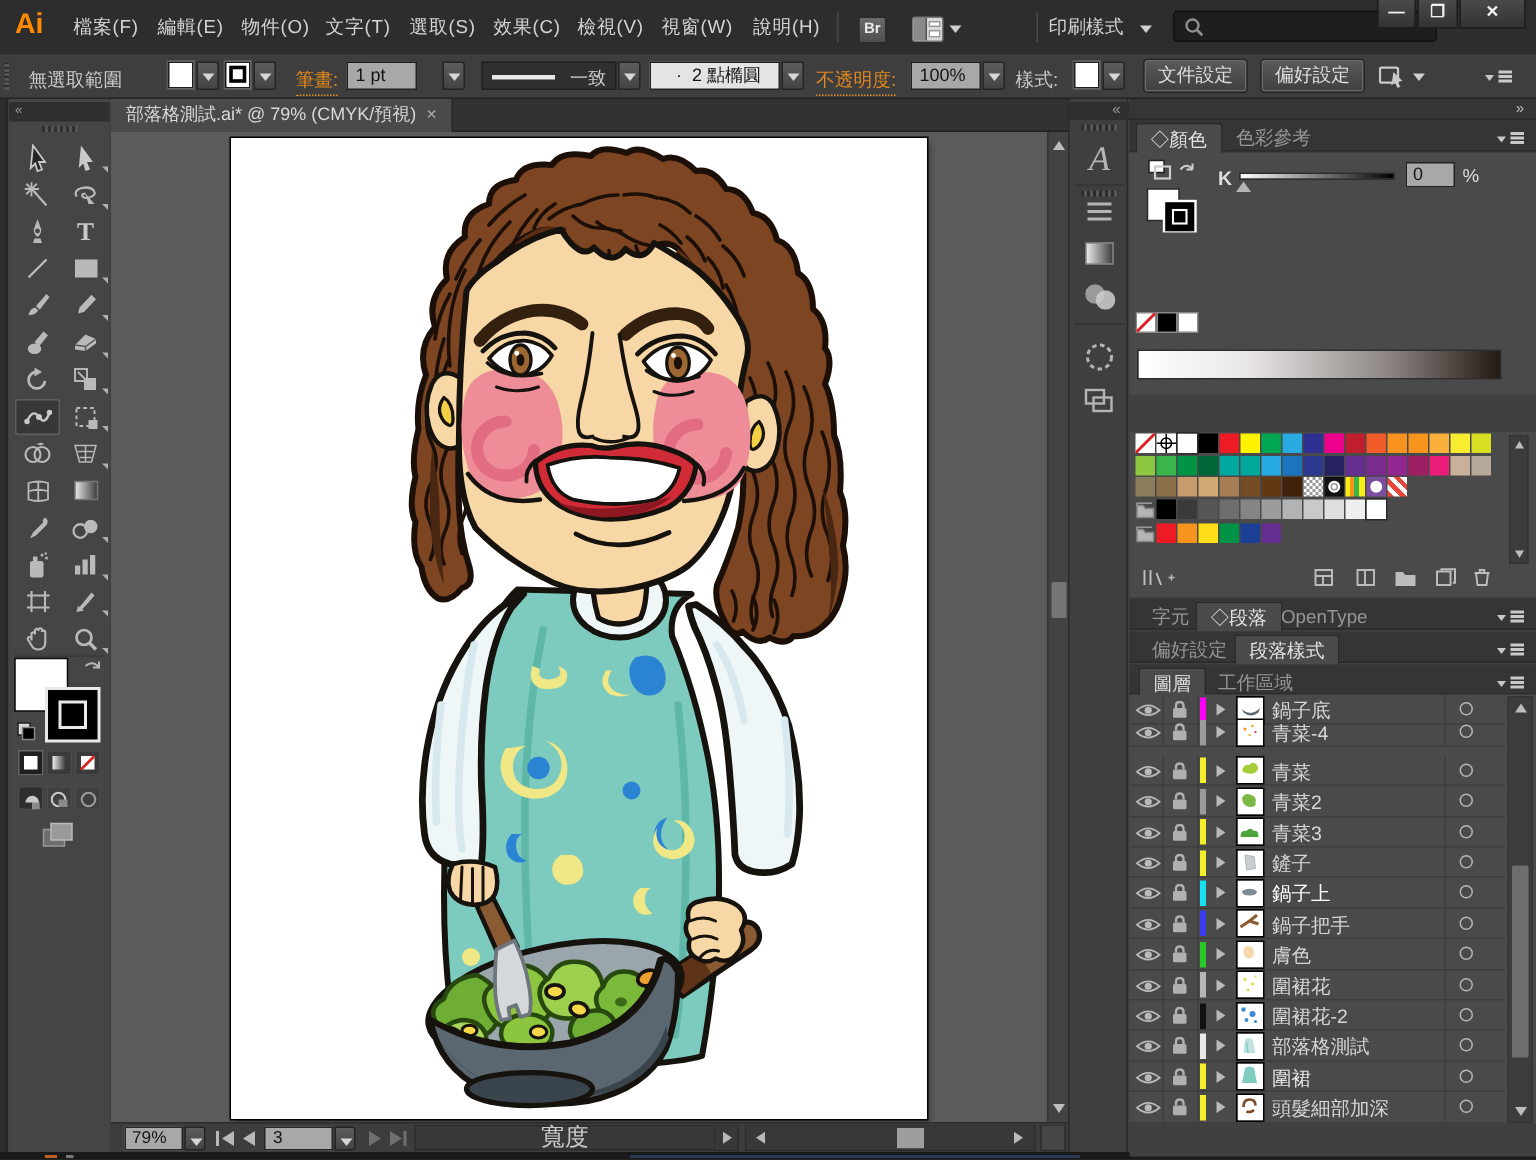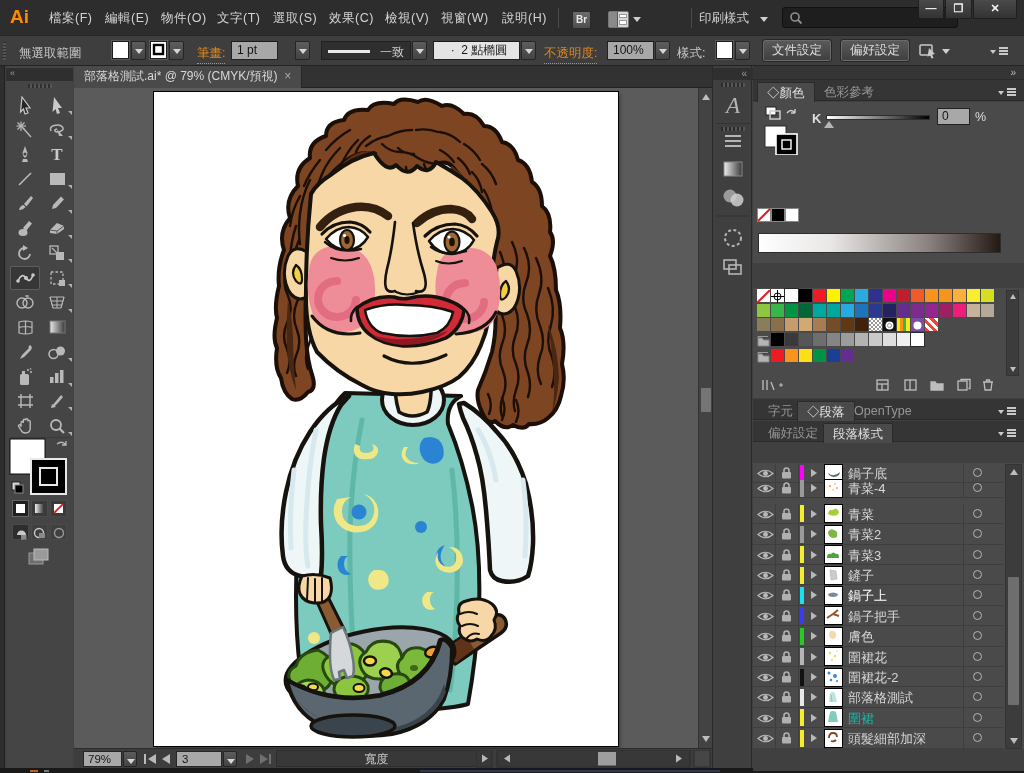--- a/index.html
+++ b/index.html
@@ -551,21 +551,21 @@
           <path d="M2 2 l0 10 l-2 0 l0 -10 z M12 2 l0 10 l-8 -5 z" transform="translate(2,1)"></path>
           <path d="M26 2 l0 10 l-8 -5 z" transform="translate(2,1)"></path>
         </g>
    <g fill="#707070">
           <path d="M104 2 l8 5 l-8 5 z" transform="translate(0,1)"></path>
           <path d="M118 2 l8 5 l-8 5 z M127 2 l2 0 l0 10 l-2 0 z" transform="translate(0,1)"></path>
         </g>
  </svg>
  <div style="position:absolute;left:102px;top:2px;width:46px;height:16px;background:#a8a8a8;border:1px solid #252525;color:#151515;font-size:11.5px;line-height:15px;padding-left:5px">3</div>
  <div class="cdrop" style="left:149px;top:2px;width:14px;height:16px"></div>
- <div style="position:absolute;left:202px;top:1px;width:200px;height:17px;background:#383838;border:1px solid #2d2d2d;border-right:none;color:#c9c9c9;font-size:12px;text-align:center;line-height:16px">寬度</div>
+ <div style="position:absolute;left:202px;top:1px;width:200px;height:17px;background:#383838;border:1px solid #2d2d2d;border-right:none;color:#c9c9c9;font-size:16px;text-align:center;line-height:16px">寬度</div>
  <svg width="240" height="18" style="position:absolute;left:402px;top:1px">
    <rect x="0" y="0" width="16" height="17" fill="#383838" stroke="#2d2d2d"></rect>
         <path d="M6 4.5 l6 4 l-6 4 z" fill="#b9b9b9"></path>
    <rect x="21" y="0" width="193" height="17" fill="#383838" stroke="#2d2d2d"></rect>
    <path d="M34 4.5 l-6 4 l6 4 z" fill="#b9b9b9"></path>
         <path d="M200 4.5 l6 4 l-6 4 z" fill="#b9b9b9"></path>
    <rect x="122" y="2" width="18" height="13.5" fill="#9e9e9e"></rect>
    <rect x="218" y="0" width="16" height="17" fill="#464646" stroke="#2d2d2d"></rect>
  </svg>
 </div>
@@ -745,20 +745,25 @@
    <div class="ptab" style="left:6px">字元</div>
    <div class="ptab act" style="left:44px">◇段落</div>
    <div class="ptab" style="left:92px">OpenType</div>
    <div class="pmenu" style="top:7px"></div>
  </div>
  <div class="ptabbar" style="top:355px;height:21px">
    <div class="ptab" style="left:6px">偏好設定</div>
    <div class="ptab act" style="left:70px">段落樣式</div>
    <div class="pmenu" style="top:7px"></div>
  </div>
+ <div class="ptabbar" style="top:377px;height:20px">
+   <div class="ptab act" style="left:6px">圖層</div>
+   <div class="ptab" style="left:50px">工作區域</div>
+   <div class="pmenu" style="top:7px"></div>
+ </div>
 
  <div class="pbody" style="top:397px;height:286px;overflow:hidden">
         <div id="layers">
           <div style="position:absolute;left:0;top:0px;width:250px;height:20.4px;border-bottom:1px solid #3e3e3e">
             <svg width="17" height="11" style="position:absolute;left:4px;top:5px">
               <path d="M1 5.5 Q8.5 -1 16 5.5 Q8.5 12 1 5.5Z" fill="none" stroke="#b9b9b9" stroke-width="1.2"></path>
               <circle cx="8.5" cy="5.5" r="2.4" fill="#b9b9b9"></circle>
             </svg>
             <div style="position:absolute;left:22px;top:0;width:1px;height:20.4px;background:#3e3e3e"></div>
             <svg width="11" height="12" style="position:absolute;left:28px;top:4px">
@@ -1014,21 +1019,21 @@
             <svg width="11" height="12" style="position:absolute;left:28px;top:4px">
               <rect x="1" y="5" width="9" height="6.5" rx="1" fill="#b0b0b0"></rect>
               <path d="M3 5 L3 3.5 Q3 1 5.5 1 Q8 1 8 3.5 L8 5" fill="none" stroke="#b0b0b0" stroke-width="1.6"></path>
             </svg>
             <div style="position:absolute;left:45px;top:0;width:1px;height:20.4px;background:#3e3e3e"></div>
             <div style="position:absolute;left:46.5px;top:1.5px;width:4px;height:17px;background:#f4ed2c"></div>
             <div style="position:absolute;left:58px;top:6px;width:0;height:0;border-top:4.5px solid transparent;border-bottom:4.5px solid transparent;border-left:6px solid #b9b9b9"></div>
             <div style="position:absolute;left:72px;top:1.5px;width:17px;height:17px;background:#fff;outline:1px solid #000"><svg width="16" height="15">
                 <path d="M5 3 Q8 1 11 3 L13 13 L3 13 Z" fill="#7fccc1"></path>
               </svg></div>
-            <div style="position:absolute;left:95px;top:2px;color:#14b8a6;font-size:13px">圍裙</div>
+            <div style="position:absolute;left:95px;top:2px;color:#e5e5e5;font-size:13px">圍裙</div>
             <div style="position:absolute;left:210px;top:0;width:1px;height:20.4px;background:#3e3e3e"></div>
             <div style="position:absolute;left:220px;top:5px;width:9px;height:9px;border:1.4px solid #b5b5b5;border-radius:50%"></div>
           </div>
           <div style="position:absolute;left:0;top:265.2px;width:250px;height:20.4px;border-bottom:1px solid #3e3e3e">
             <svg width="17" height="11" style="position:absolute;left:4px;top:5px">
               <path d="M1 5.5 Q8.5 -1 16 5.5 Q8.5 12 1 5.5Z" fill="none" stroke="#b9b9b9" stroke-width="1.2"></path>
               <circle cx="8.5" cy="5.5" r="2.4" fill="#b9b9b9"></circle>
             </svg>
             <div style="position:absolute;left:22px;top:0;width:1px;height:20.4px;background:#3e3e3e"></div>
             <svg width="11" height="12" style="position:absolute;left:28px;top:4px">

